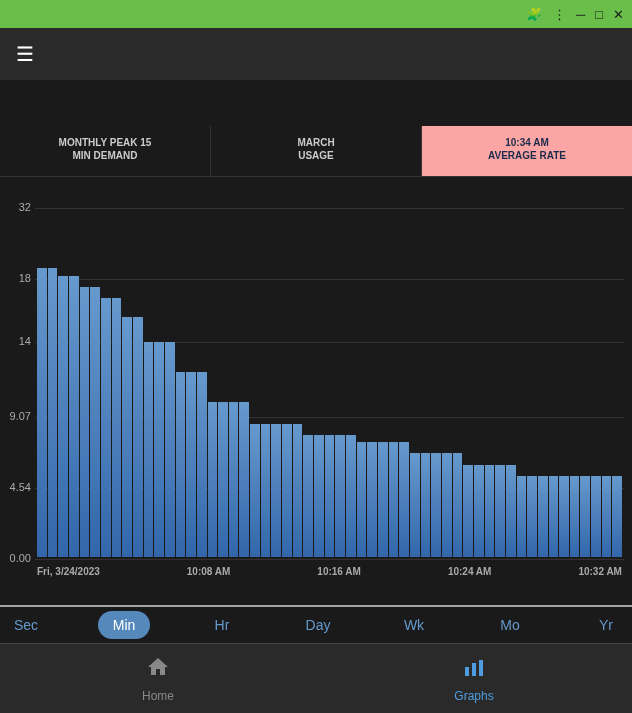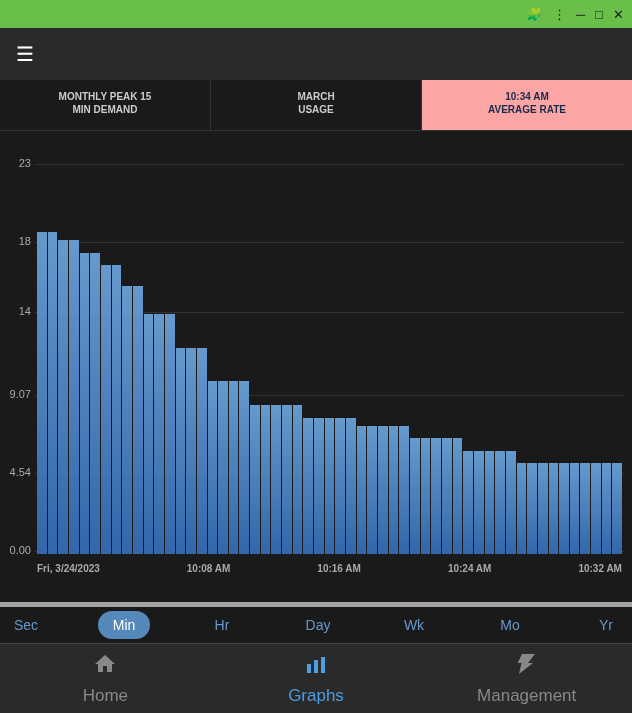--- a/index.html
+++ b/index.html
@@ -62,20 +62,21 @@
       flex: 1;
       text-align: center;
     }
 
     
     .stats-row {
       display: flex;
       background: #1a1a1a;
       border-bottom: 1px solid #333;
       flex-shrink: 0;
+      margin-top: 46px;
     }
     .stat-card {
       flex: 1;
       padding: 10px 12px;
       text-align: center;
       border-right: 1px solid #333;
     }
     .stat-card:last-child { border-right: none; }
     .stat-card.active {
       background: #fca5a5;
@@ -176,21 +177,21 @@
       color: #aaa;
       font-size: 10px;
       text-align: center;
       font-weight: bold;
     }
 
     
     .time-tabs {
       background: #1a1a1a;
       display: flex;
-      border-top: 5px solid #a3a3a3;
+      border-top: 2px solid #a3a3a3;
       flex-shrink: 0;
       gap: 44px;
     }
     .time-tab {
       flex: 1;
       text-align: center;
       padding: 10px 4px;
       color: #6699cc;
       font-size: 14px;
       cursor: pointer;
@@ -219,21 +220,21 @@
       justify-content: center;
       cursor: pointer;
       gap: 4px;
     }
     .nav-icon {
       font-size: 22px;
       color: #888;
     }
     .nav-item.active .nav-icon { color: #4d9de0; }
     .nav-label {
-      font-size: 17px;
+      font-size: 12px;
       color: #888;
     }
     .nav-item.active .nav-label { color: #4d9de0; }
   </style>
 </head>
 <body>
 
 <div class="title-bar">
   <span class="title-bar-app"></span>
   <div class="title-bar-controls">
@@ -266,21 +267,21 @@
     <div class="stat-value"></div>
     <div class="stat-unit"></div>
   </div>
 </div>
 
 <div class="chart-area">
   <span class="chart-y-label"></span>
   <div class="chart-grid" id="chart-grid">
 
   <div class="grid-line" style="top: 5%;">
-        <span class="grid-label">23</span>
+        <span class="grid-label">32</span>
       </div>
       <div class="grid-line" style="top: 22%;">
         <span class="grid-label">18</span>
       </div>
       <div class="grid-line" style="top: 37%;">
         <span class="grid-label">14</span>
       </div>
       <div class="grid-line" style="top: 55%;">
         <span class="grid-label">9.07</span>
       </div>
@@ -485,19 +486,13 @@
       <span class="nav-label">Home</span>
     </div>
     <div class="nav-item active">
       <span class="nav-icon"><svg width="24" height="24" viewBox="0 0 24 24" fill="#4d9de0">
       <rect x="3" y="12" width="4" height="9"></rect>
           <rect x="10" y="8" width="4" height="13"></rect>
           <rect x="17" y="5" width="4" height="16"></rect>
     </svg></span>
       <span class="nav-label">Graphs</span>
     </div>
-    <div class="nav-item">
-      <span class="nav-icon"><svg width="24" height="24" viewBox="0 0 24 24" fill="#888">
-      <path d="M7 2l-4.5 9h4L4 22l14-11h-5L20 2z"></path>
-    </svg></span>
-      <span class="nav-label">Management</span>
-    </div>
   </div>
 
 </body></html>

